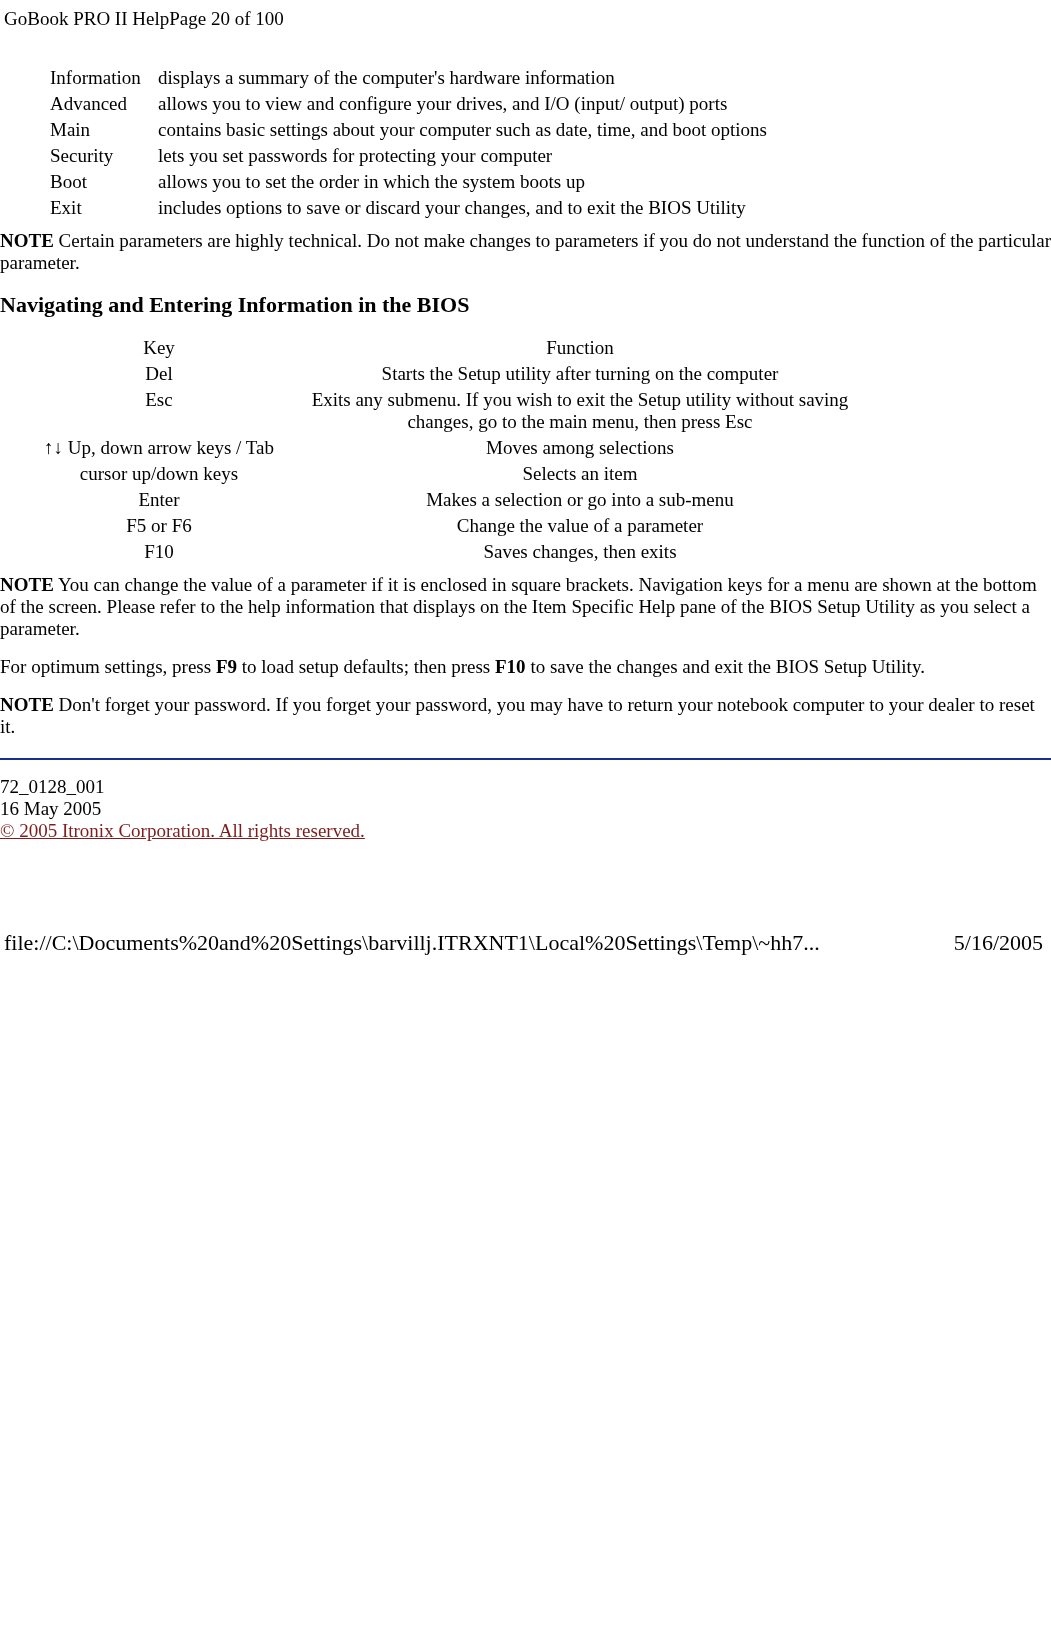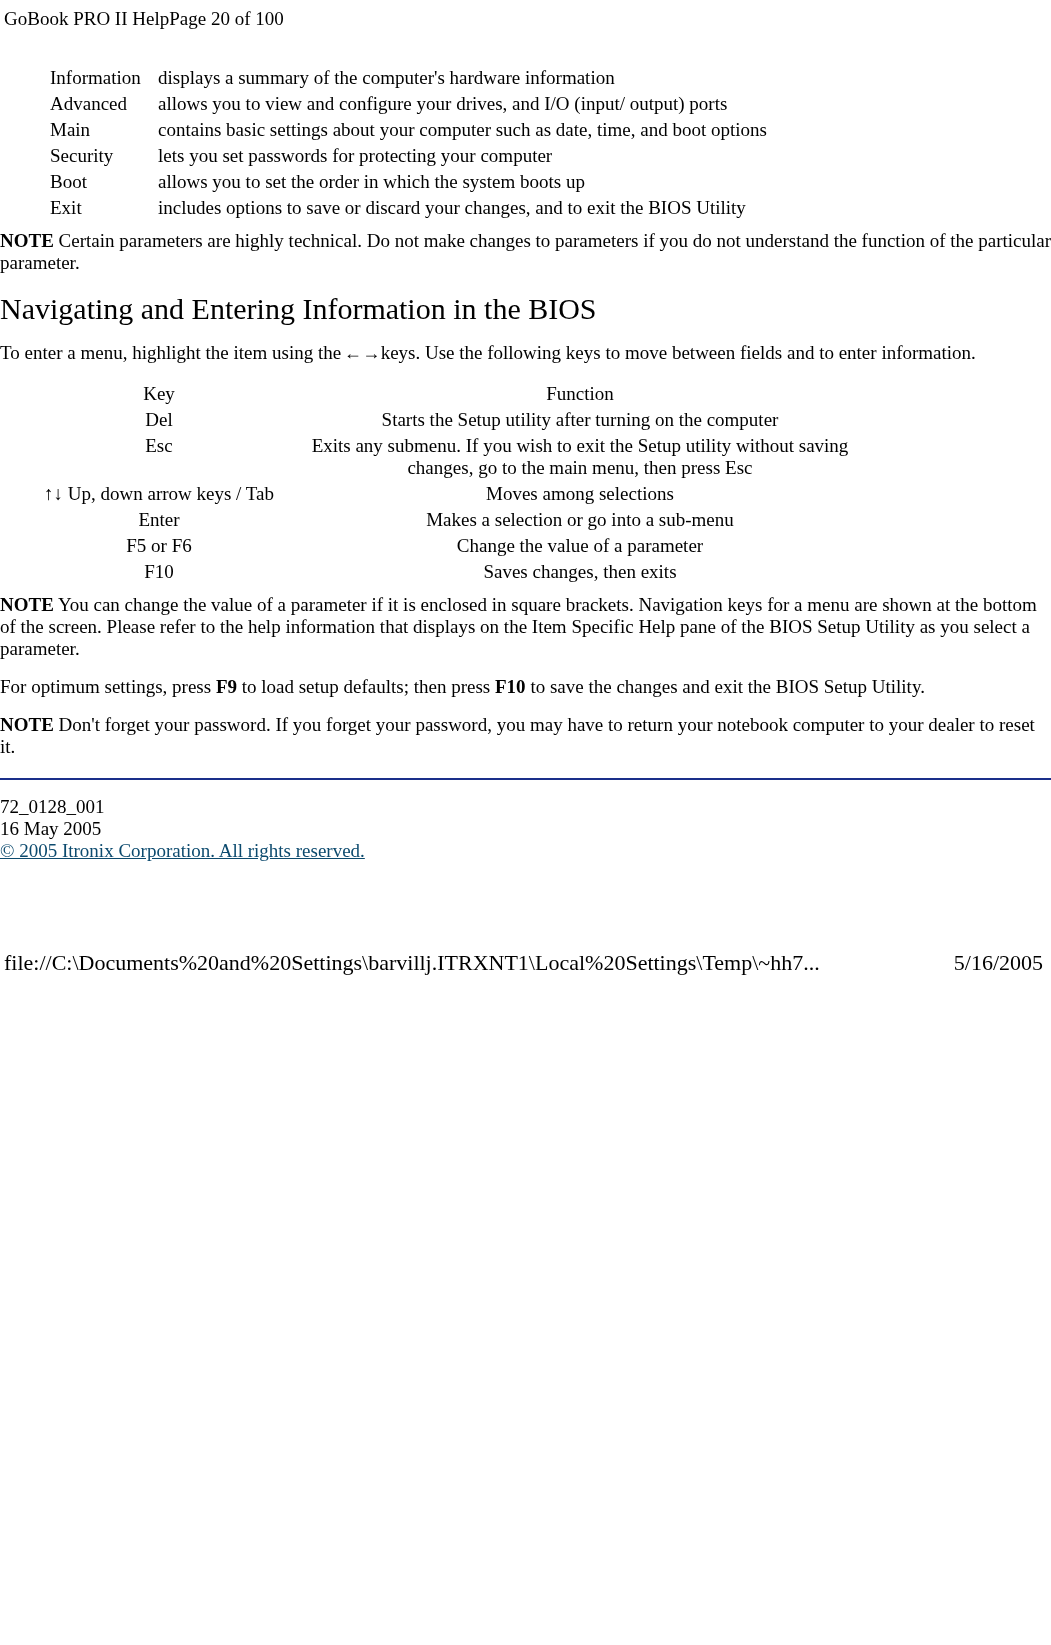--- a/index.html
+++ b/index.html
@@ -30,22 +30,22 @@
       padding-right: 2px;
       min-width: 104px;
     }
     p {
       margin: 8px 0 16px 0;
     }
     .note-bold {
       font-weight: bold;
     }
     h2 {
-      font-size: 30px;
-      font-weight: normal;
+      font-size: 22px;
+      font-weight: bold;
       margin: 18px 0 16px 0;
     }
     .key-table {
       margin: 16px 0 0 42px;
       text-align: center;
     }
     .key-table td {
       vertical-align: top;
       padding: 1px 4px 1px 0;
     }
@@ -58,21 +58,21 @@
     }
     .updown-arrow {
       font-size: 19px;
     }
     hr.divider {
       border: none;
       border-top: 2px solid #1a2f8a;
       margin: 20px 0 16px 0;
     }
     .copyright-link {
-      color: #0c4a6e;
+      color: #7f1d1d;
       text-decoration: underline;
     }
     .footer {
       display: flex;
       justify-content: space-between;
       padding: 4px 8px 8px 4px;
       font-size: 22px;
       margin-top: 84px;
     }
     .doc-id {
@@ -115,40 +115,43 @@
           <td>Exit</td>
           <td> includes options to save or discard your changes, and to exit the BIOS Utility</td>
         </tr>
   </tbody>
     </table>
 
   <p><span class="note-bold">NOTE</span><span>  Certain parameters are highly technical. Do not make changes to parameters if you do not understand the function of the particular parameter.</span></p>
 
   <h2>Navigating and Entering Information in the BIOS</h2>
 
-  <p><span>To enter a menu, highlight the item using the</span><span class="arrow-icon"> ← → </span><span> keys. Use the following keys to move between fields and to enter information.</span></p>
 
   <table class="key-table">
     <tbody>
         <tr>
       <td>Key</td>
       <td>Function</td>
     </tr>
     <tr>
           <td>Del</td>
           <td>Starts the Setup utility after turning on the computer</td>
         </tr>
     <tr>
           <td>Esc</td>
           <td style="max-width:600px;">Exits any submenu.  If you wish to exit the Setup utility without saving changes, go to the main menu, then press Esc</td>
         </tr>
     <tr>
       <td><span class="updown-arrow">↑↓</span><span> Up, down arrow keys / Tab</span></td>
       <td>Moves among selections</td>
     </tr>
+    <tr>
+          <td>cursor up/down keys</td>
+          <td>Selects an item</td>
+        </tr>
     <tr>
           <td>Enter</td>
           <td>Makes a selection or go into a sub-menu</td>
         </tr>
     <tr>
           <td>F5 or F6</td>
           <td>Change the value of a parameter</td>
         </tr>
     <tr>
           <td>F10</td>

